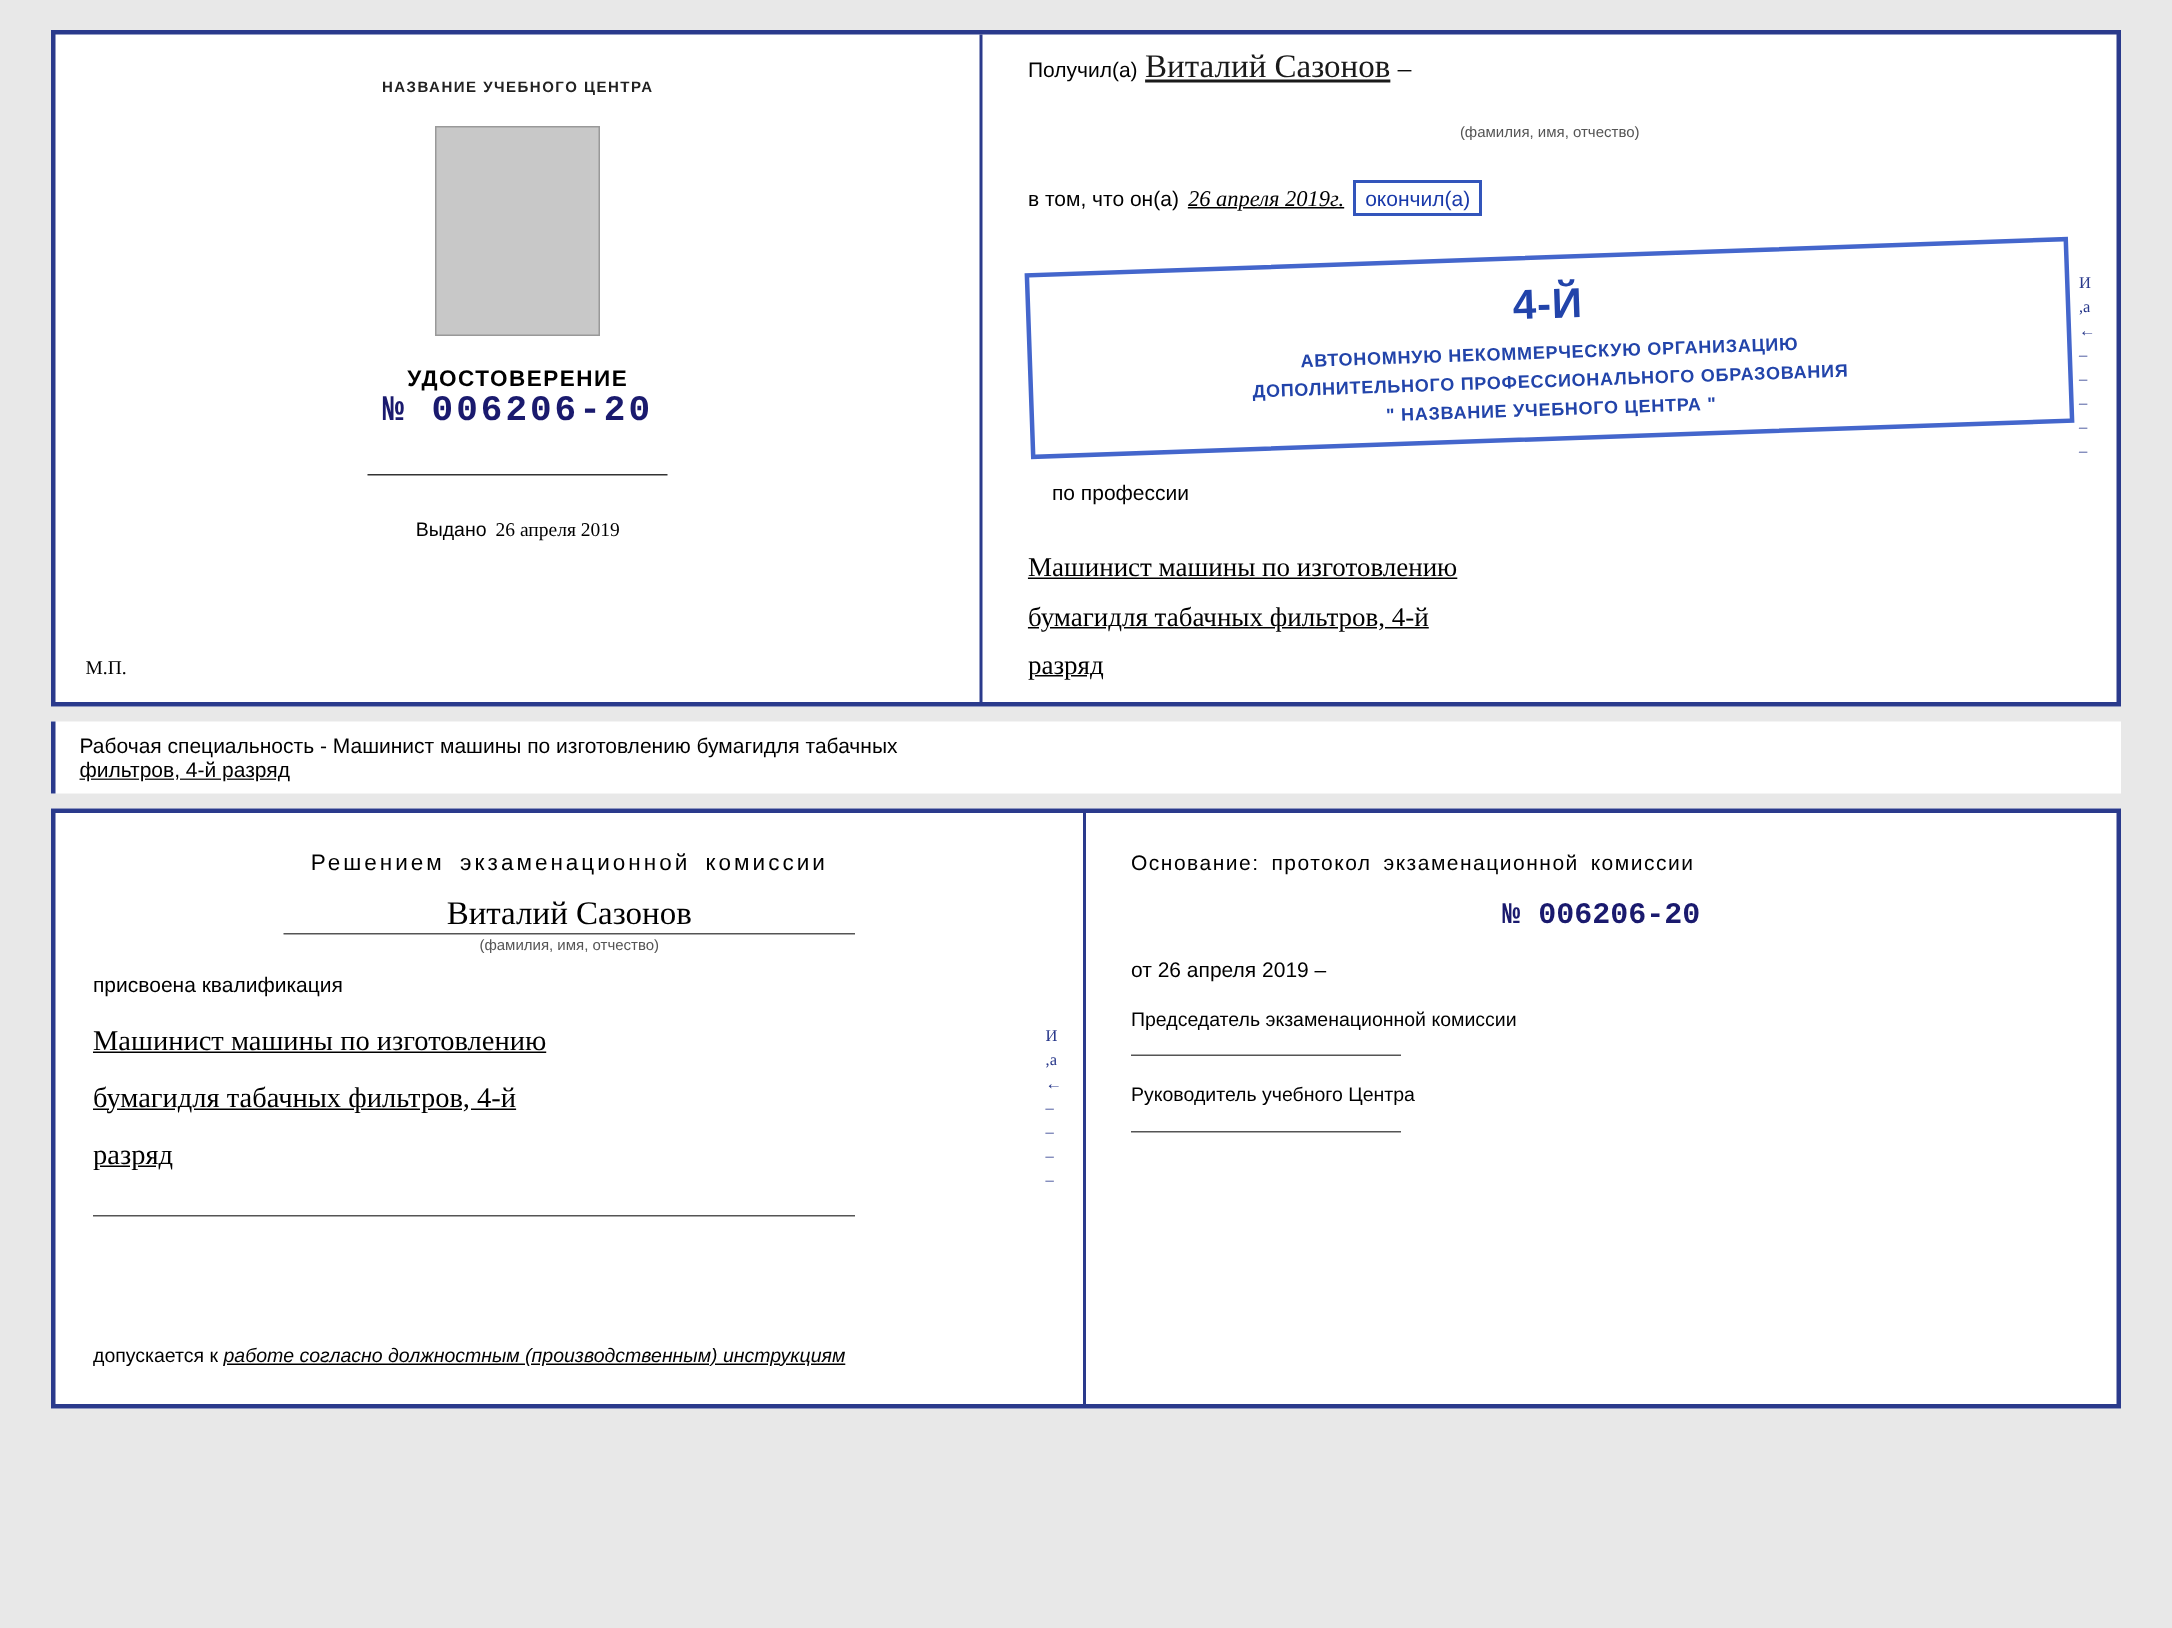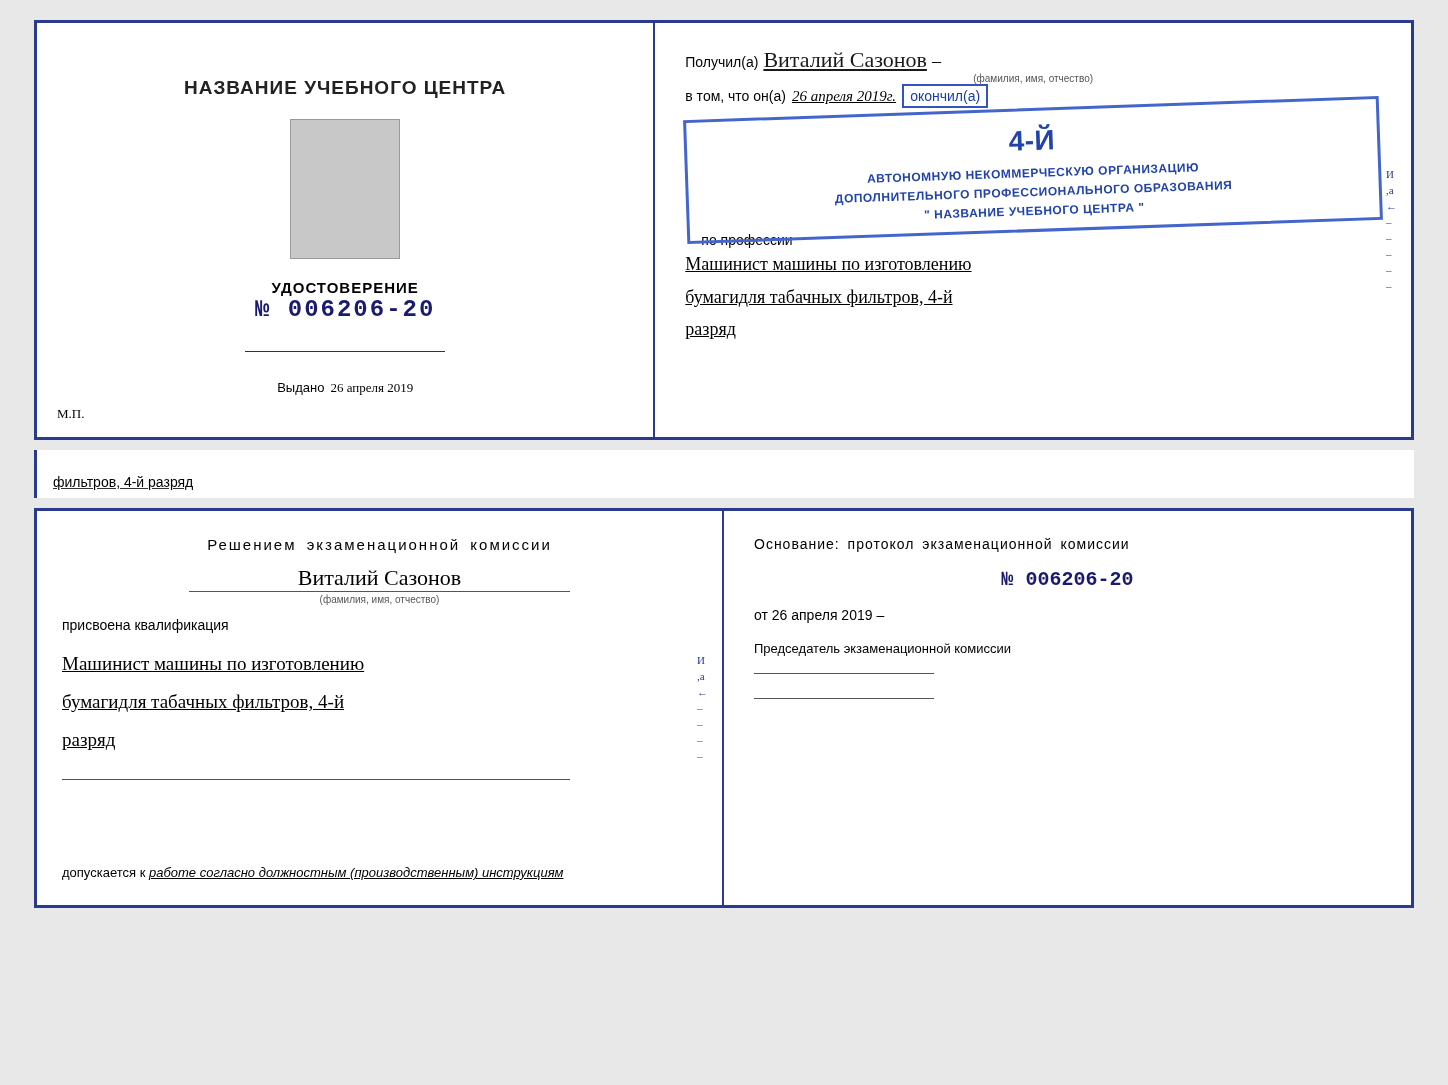--- a/index.html
+++ b/index.html
@@ -38,36 +38,35 @@
       padding: 30px 20px;
       display: flex;
       flex-direction: column;
       align-items: center;
       gap: 20px;
       position: relative;
     }
 
     .cert-right {
       width: 55%;
-      padding: 24px 30px;
-      display: flex;
-      flex-direction: column;
-      gap: 0;
+      padding: 8px 30px;
+      display: flex;
+      flex-direction: column;
+      gap: 26px;
       position: relative;
     }
 
     .cert-title {
-      font-size: 19px;
+      font-size: 10px;
       font-weight: bold;
       letter-spacing: 1px;
       text-align: left;
       color: #222;
       font-family: Arial, sans-serif;
       text-transform: uppercase;
-      margin-top: 24px;
     }
 
     .photo-placeholder {
       width: 110px;
       height: 140px;
       background: #c8c8c8;
       border: 1px solid #999;
     }
 
     .cert-number-section {
@@ -415,20 +414,21 @@
         <span class="sl">–</span>
         <span class="sl">–</span>
         <span class="sl">–</span>
         <span class="sl">–</span>
       </div>
     </div>
 
   </div>
 
   <div class="info-strip">
+    <span>Рабочая специальность - Машинист машины по изготовлению бумагидля табачных</span>
     <br>
     <span class="info-strip-underlined">фильтров, 4-й разряд</span>
   </div>
 
   <div class="certificate-bottom">
 
     <div class="bot-left">
 
       <div class="resheniyem-title">Решением  экзаменационной  комиссии</div>
 
@@ -475,20 +475,21 @@
         <span>26 апреля 2019</span>
         <span> –</span>
       </div>
 
       <div class="signature-block">
         <div class="sig-label">Председатель экзаменационной комиссии</div>
         <div class="sig-line"></div>
       </div>
 
       <div class="signature-block">
+        <div class="sig-label">Руководитель учебного Центра</div>
         <div class="sig-line"></div>
       </div>
 
     </div>
 
   </div>
 
 </div>
 
 </body></html>

